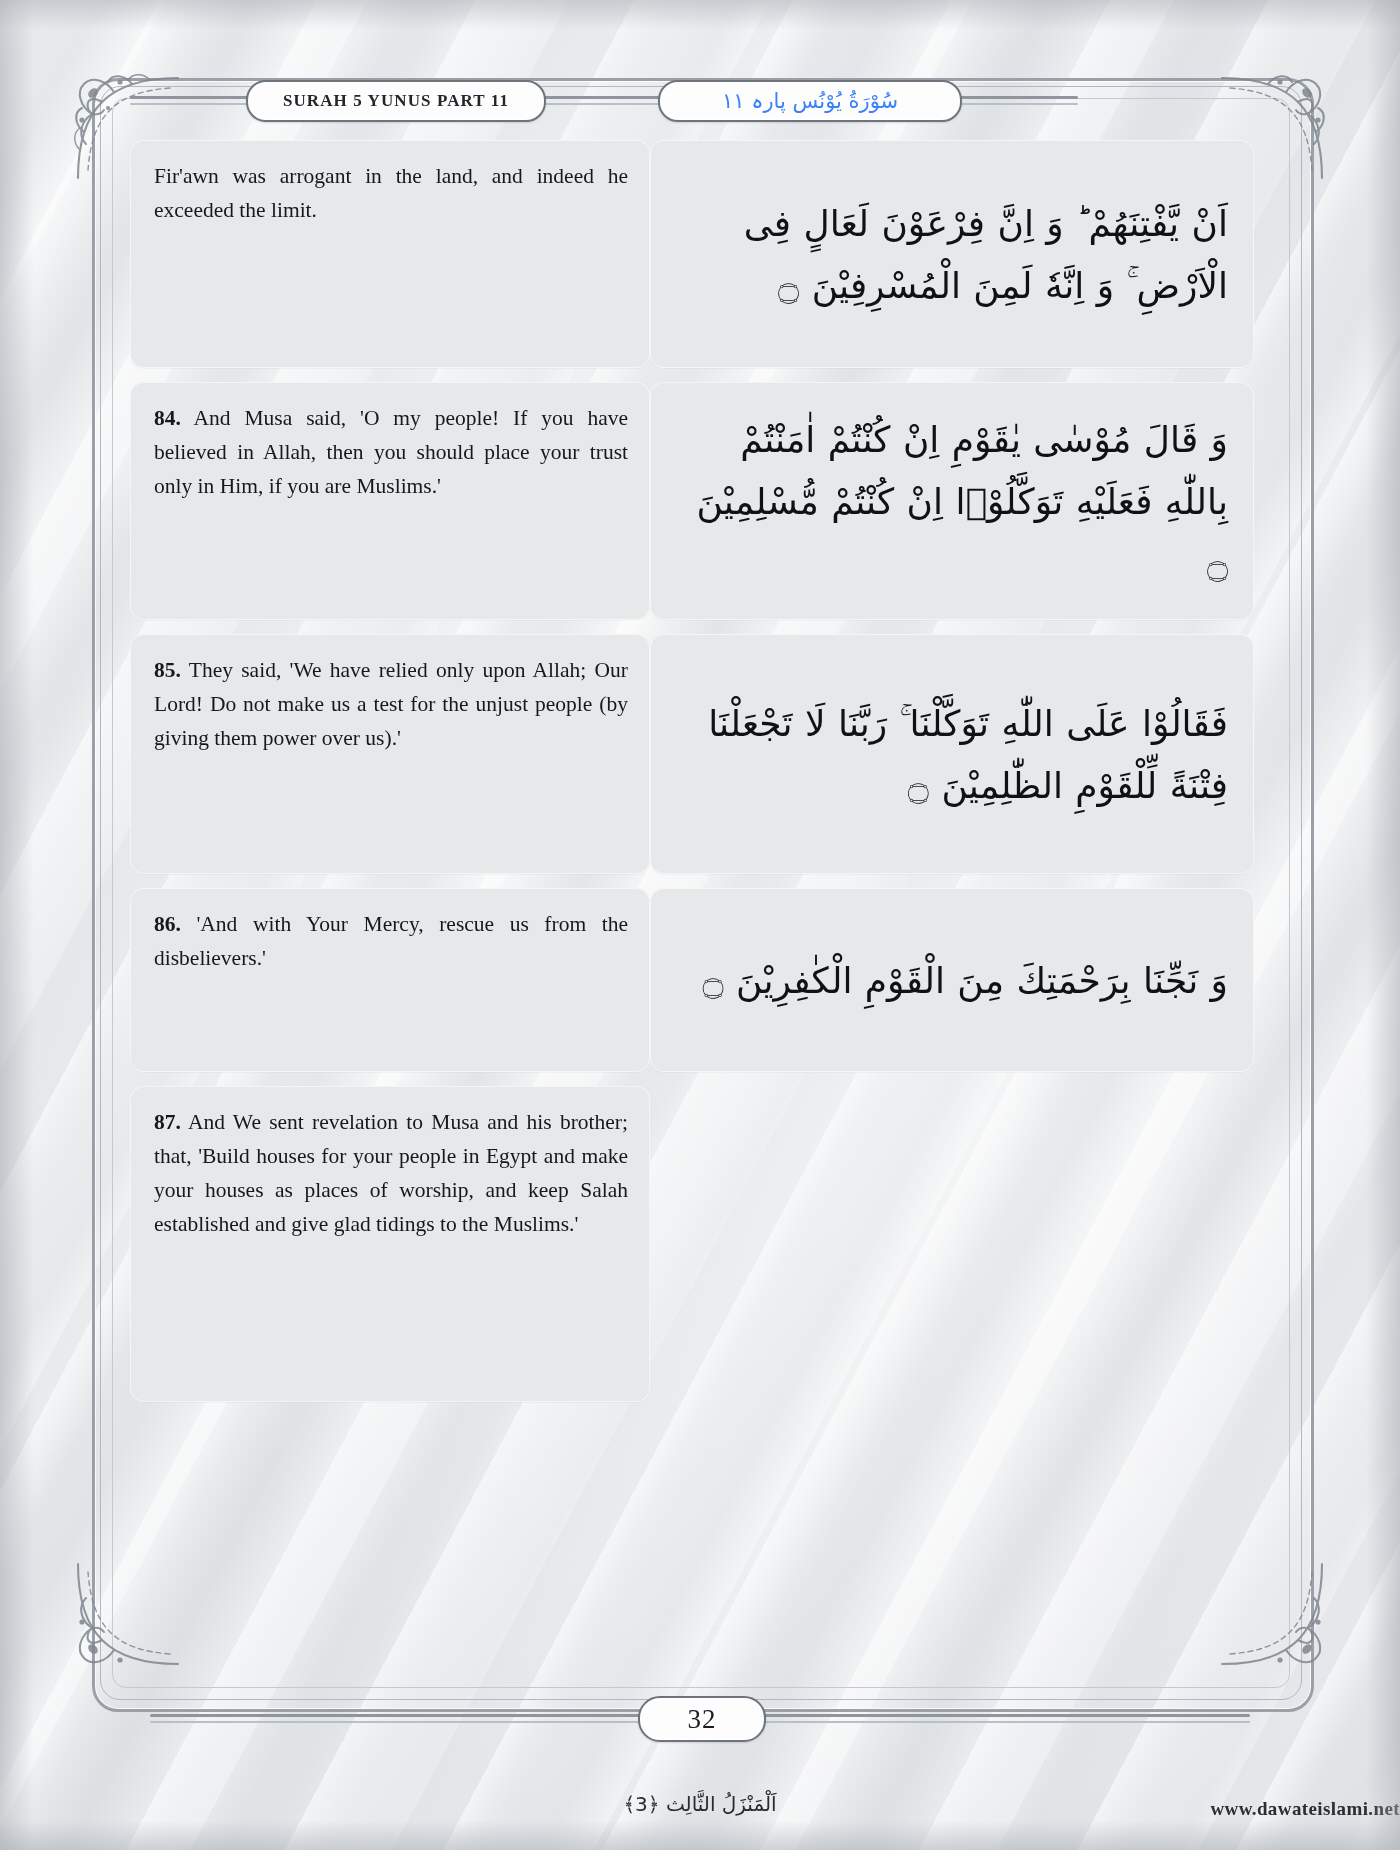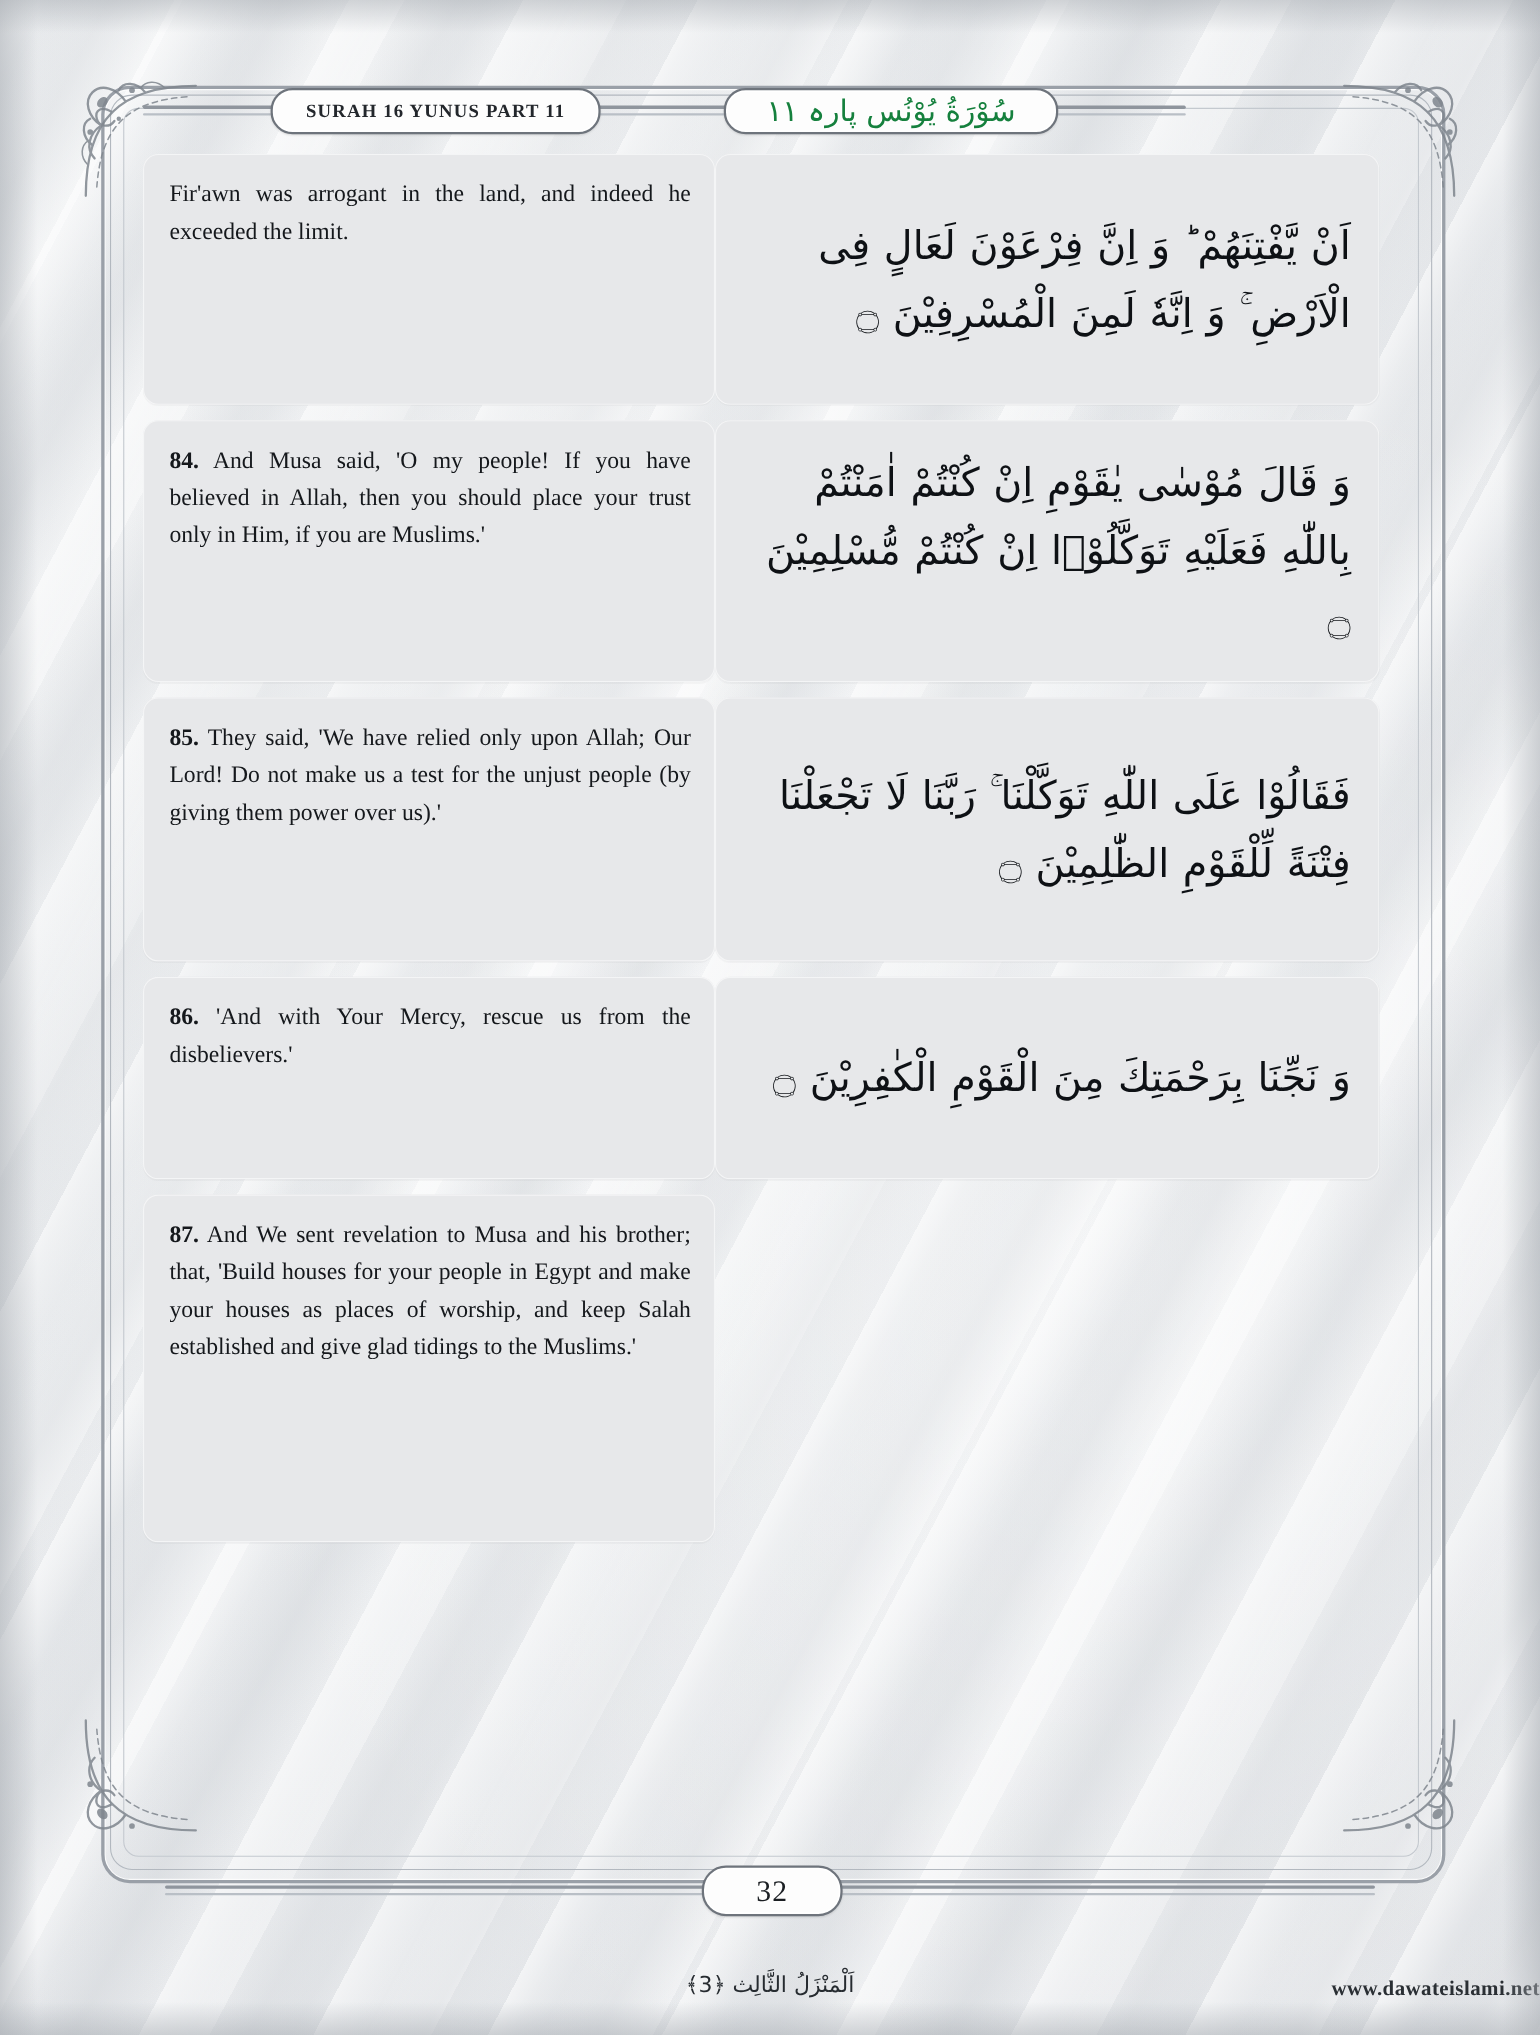--- a/index.html
+++ b/index.html
@@ -112,22 +112,22 @@
   .hdr-en {
     font-family: "Liberation Serif", serif;
     font-size: 17px;
     font-weight: bold;
     letter-spacing: 1.1px;
     color: #23272c;
     white-space: nowrap;
   }
   .hdr-ar {
     font-family: "DejaVu Sans", sans-serif;
-    font-size: 27px;
-    color: #15803d;
+    font-size: 21px;
+    color: #3b82f6;
     direction: rtl;
     white-space: nowrap;
     line-height: 1;
   }
 
   
   #verses {
     position: absolute;
     left: 130px;
     top: 140px;
@@ -331,21 +331,21 @@
   <div class="header-rail" style="left:532px; width:140px;">
     <div class="rail-line"></div>
       <div class="rail-line second"></div>
   </div>
   <div class="header-rail" style="left:948px; width:130px;">
     <div class="rail-line"></div>
       <div class="rail-line second"></div>
   </div>
 
   <div class="cartouche cartouche-en">
-    <span class="hdr-en">SURAH 16 YUNUS  PART 11</span>
+    <span class="hdr-en">SURAH 5 YUNUS  PART 11</span>
   </div>
 
   <div class="cartouche cartouche-ar">
     <span class="hdr-ar">سُوْرَةُ یُوْنُس پارہ ١١</span>
   </div>
 
   <div id="verses">
 
     <div class="verse-row">
       <div class="cell cell-en" style="height:228px;">

